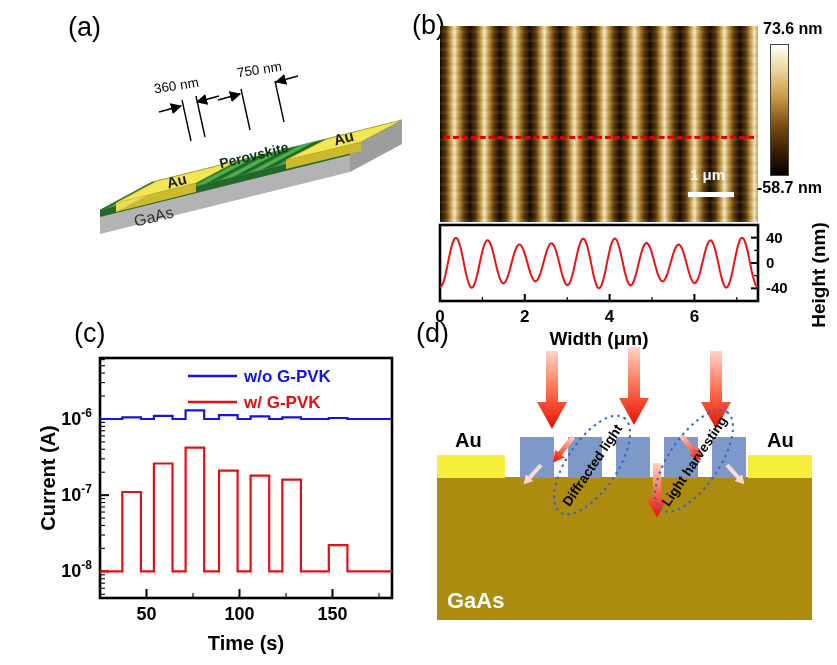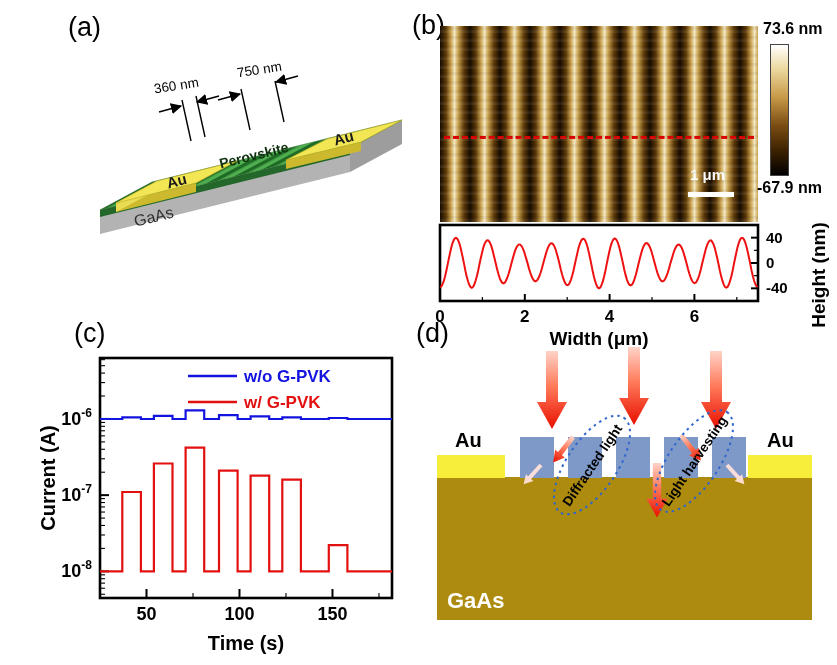--- a/index.html
+++ b/index.html
@@ -69,21 +69,21 @@
 <div class="abs plabel" style="left:412px;top:12px">(b)</div>
 
 <div id="afm" class="abs">
   <div id="afm-dash"></div>
   <div id="scalebar-label">1 μm</div>
   <div id="scalebar"></div>
 </div>
 
 <div id="colorbar" class="abs"></div>
 <div class="abs cbl" style="left:763px;top:20px">73.6 nm</div>
-<div class="abs cbl" style="left:757px;top:179px">-67.9 nm</div>
+<div class="abs cbl" style="left:757px;top:179px">-58.7 nm</div>
 
 <svg id="profile-chart" class="abs" style="left:433px;top:220px" width="404" height="125">
     <rect x="7" y="5" width="318" height="76" fill="#fff" stroke="#000" stroke-width="2.6"></rect>
     <polyline points="7.0,67.1 8.3,66.5 9.5,64.4 10.8,60.9 12.1,56.2 13.4,50.6 14.6,44.6 15.9,38.3 17.2,32.3 18.4,27.0 19.7,22.6 21.0,19.5 22.3,17.9 23.5,17.9 24.8,19.5 26.1,22.5 27.4,26.9 28.6,32.2 29.9,38.3 31.2,44.6 32.4,50.8 33.7,56.5 35.0,61.3 36.3,64.9 37.5,67.1 38.8,67.8 40.1,66.9 41.3,64.5 42.6,60.8 43.9,56.0 45.2,50.5 46.4,44.5 47.7,38.5 49.0,32.9 50.2,28.0 51.5,24.1 52.8,21.5 54.1,20.2 55.3,20.4 56.6,22.0 57.9,24.9 59.2,28.9 60.4,33.7 61.7,38.9 63.0,44.4 64.2,49.6 65.5,54.3 66.8,58.3 68.1,61.2 69.3,62.9 70.6,63.4 71.9,62.6 73.1,60.5 74.4,57.5 75.7,53.5 77.0,49.0 78.2,44.2 79.5,39.4 80.8,34.9 82.0,30.9 83.3,27.8 84.6,25.6 85.9,24.5 87.1,24.6 88.4,25.8 89.7,28.1 91.0,31.3 92.2,35.2 93.5,39.6 94.8,44.1 96.0,48.6 97.3,52.8 98.6,56.3 99.9,59.0 101.1,60.7 102.4,61.4 103.7,60.8 104.9,59.2 106.2,56.5 107.5,53.0 108.8,48.8 110.0,44.2 111.3,39.4 112.6,34.9 113.8,30.7 115.1,27.3 116.4,24.8 117.7,23.4 118.9,23.3 120.2,24.4 121.5,26.6 122.8,30.0 124.0,34.2 125.3,39.1 126.6,44.3 127.8,49.5 129.1,54.5 130.4,58.7 131.7,62.1 132.9,64.3 134.2,65.2 135.5,64.7 136.7,62.8 138.0,59.6 139.3,55.3 140.6,50.2 141.8,44.5 143.1,38.6 144.4,32.9 145.6,27.8 146.9,23.6 148.2,20.5 149.5,18.9 150.7,18.7 152.0,20.1 153.3,23.0 154.6,27.2 155.8,32.4 157.1,38.3 158.4,44.6 159.6,50.8 160.9,56.5 162.2,61.4 163.5,65.2 164.7,67.5 166.0,68.3 167.3,67.5 168.5,65.2 169.8,61.4 171.1,56.5 172.4,50.8 173.6,44.6 174.9,38.3 176.2,32.3 177.4,27.1 178.7,22.9 180.0,20.0 181.3,18.6 182.5,18.7 183.8,20.4 185.1,23.4 186.4,27.7 187.6,32.8 188.9,38.6 190.2,44.5 191.4,50.2 192.7,55.4 194.0,59.8 195.3,63.0 196.5,64.9 197.8,65.4 199.1,64.5 200.3,62.3 201.6,58.9 202.9,54.6 204.2,49.6 205.4,44.3 206.7,39.1 208.0,34.1 209.2,29.9 210.5,26.5 211.8,24.2 213.1,23.1 214.3,23.3 215.6,24.7 216.9,27.2 218.2,30.6 219.4,34.8 220.7,39.4 222.0,44.2 223.2,48.8 224.5,53.1 225.8,56.6 227.1,59.3 228.3,60.9 229.6,61.4 230.9,60.8 232.1,59.0 233.4,56.3 234.7,52.8 236.0,48.6 237.2,44.1 238.5,39.6 239.8,35.2 241.0,31.3 242.3,28.2 243.6,25.9 244.9,24.7 246.1,24.6 247.4,25.7 248.7,27.8 250.0,31.0 251.2,34.9 252.5,39.4 253.8,44.2 255.0,49.0 256.3,53.5 257.6,57.3 258.9,60.4 260.1,62.4 261.4,63.2 262.7,62.7 263.9,61.0 265.2,58.1 266.5,54.2 267.8,49.5 269.0,44.3 270.3,39.0 271.6,33.7 272.8,29.0 274.1,25.1 275.4,22.2 276.7,20.6 277.9,20.4 279.2,21.7 280.5,24.3 281.8,28.1 283.0,33.0 284.3,38.6 285.6,44.5 286.8,50.4 288.1,55.9 289.4,60.7 290.7,64.4 291.9,66.8 293.2,67.7 294.5,67.0 295.7,64.8 297.0,61.2 298.3,56.4 299.6,50.8 300.8,44.6 302.1,38.3 303.4,32.2 304.6,26.9 305.9,22.5 307.2,19.4 308.5,17.9 309.7,17.9 311.0,19.5 312.3,22.6 313.6,27.0 314.8,32.3 316.1,38.3 317.4,44.6 318.6,50.7 319.9,56.3 321.2,61.0 322.5,64.5 323.7,66.6 325.0,67.2" fill="none" stroke="#ee1111" stroke-width="2"></polyline>
     <line x1="7" y1="81" x2="7" y2="74" stroke="#000" stroke-width="2"></line>
     <text x="7" y="102" text-anchor="middle" font-size="17" font-weight="bold">0</text>
     <line x1="91.8" y1="81" x2="91.8" y2="74" stroke="#000" stroke-width="2"></line>
     <text x="91.8" y="102" text-anchor="middle" font-size="17" font-weight="bold">2</text>
     <line x1="176.6" y1="81" x2="176.6" y2="74" stroke="#000" stroke-width="2"></line>
     <text x="176.6" y="102" text-anchor="middle" font-size="17" font-weight="bold">4</text>

